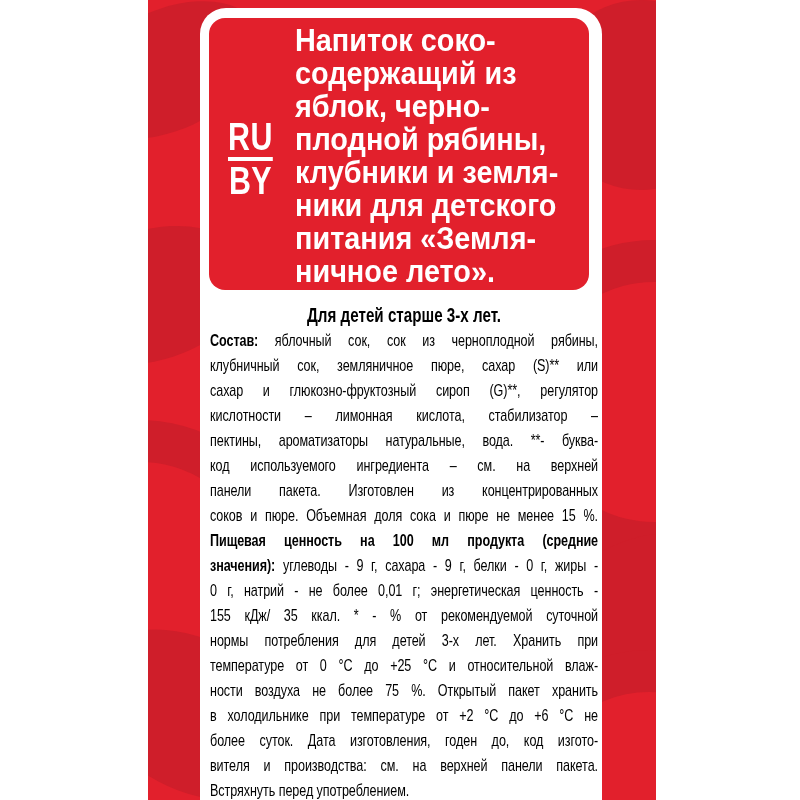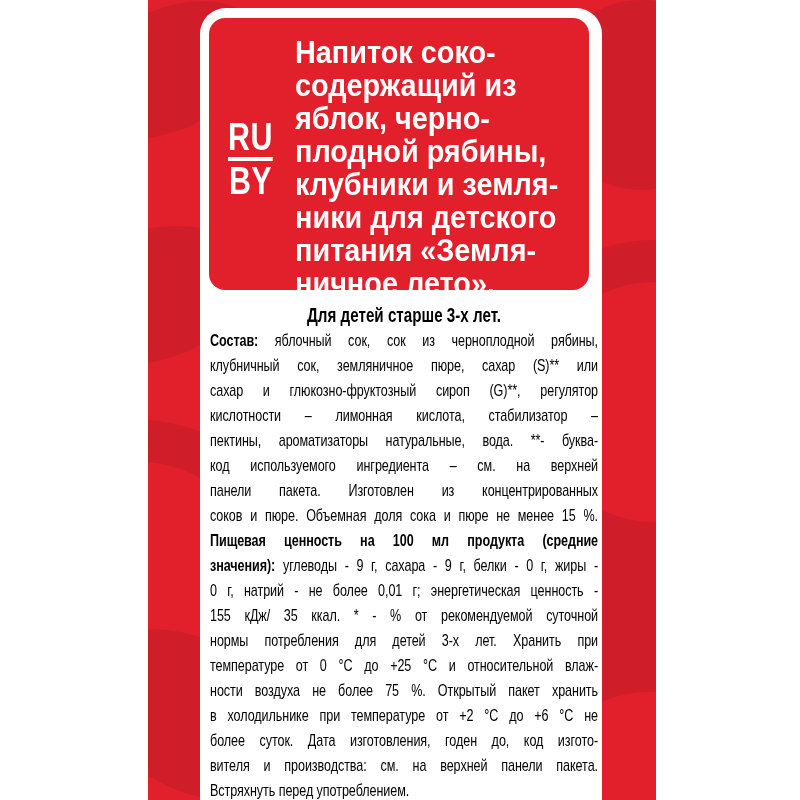--- a/index.html
+++ b/index.html
@@ -28,21 +28,21 @@
   .ruby {
     position:absolute; left:19px; top:102px; width:56px;
     text-align:center; color:#ffffff; font-weight:700;
     transform:scaleX(0.8); transform-origin:0 0;
   }
   .ruby .ru {
     font-size:38px; line-height:34px; letter-spacing:0.5px;
     border-bottom:4px solid #ffffff; padding-bottom:3px;
   }
   .ruby .by { font-size:38px; line-height:34px; letter-spacing:0.5px; padding-top:3px; }
-  .htext { position:absolute; left:86px; top:6px; width:294px;margin-top:12px; }
+  .htext { position:absolute; left:86px; top:6px; width:294px; }
   .hline {
     color:#ffffff; font-weight:700; font-size:31px; line-height:33px;
     white-space:nowrap; transform:scaleX(0.93); transform-origin:0 0;
   }
   
   .bodytext { position:absolute; left:10px; top:294px; width:388px; color:#000000; }
   .age {
     font-weight:700; font-size:20.5px; line-height:26px; height:26px;
     width:524px; transform:scaleX(0.7405); transform-origin:0 0;
     text-align:center; white-space:nowrap;

